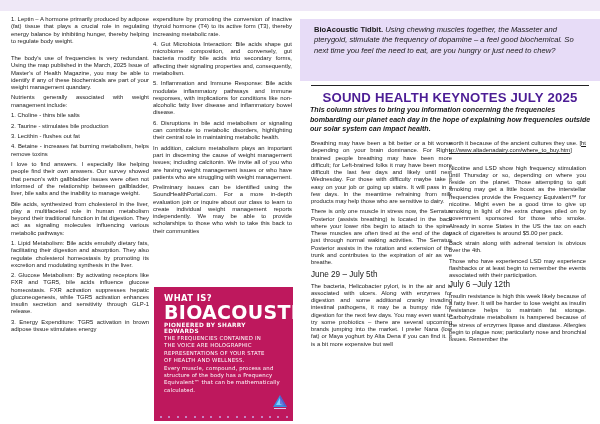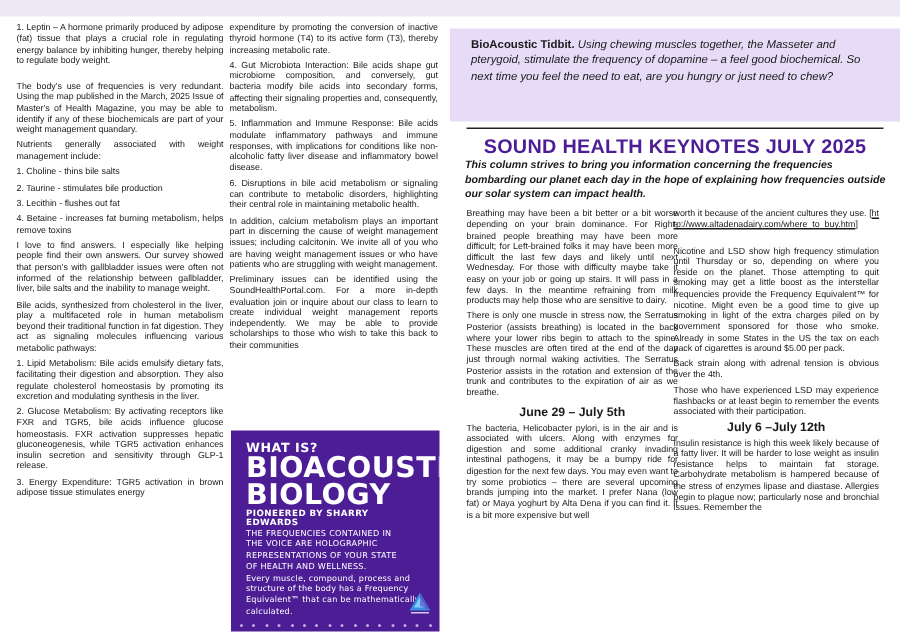--- a/index.html
+++ b/index.html
@@ -21,23 +21,23 @@
 
   .rule { position: absolute; left: 311px; top: 85px; width: 278px; height: 1px; background: #222; }
 
   .keynote-title { position: absolute; left: 300px; top: 90px; width: 300px; text-align: center;
                    font-size: 13.2px; font-weight: bold; color: #4c1d95; letter-spacing: 0.2px; }
   .keynote-sub { position: absolute; left: 310px; top: 106px; width: 282px; text-align: left;
                  font-size: 7.1px; line-height: 9.5px; font-weight: bold; font-style: italic; }
 
   #col3 { left: 311px; top: 140px; width: 141px; }
   #col4 { left: 449px; top: 140px; width: 137px; }
-  .col h3 { font-size: 8.2px; line-height: 10px; font-weight: bold; margin: 2px 0 3px 0; text-align: center; }
+  .col h3 { font-size: 8.2px; line-height: 10px; font-weight: normal; margin: 2px 0 3px 0; text-align: left; }
 
-  .promo { position: absolute; left: 154px; top: 287px; width: 139px; height: 134px; background: #4c1d95;
+  .promo { position: absolute; left: 154px; top: 287px; width: 139px; height: 134px; background: #be185d;
            color: #fff; font-family: "DejaVu Sans", sans-serif; padding: 6px 19px 0 10px; overflow: hidden; }
   .promo .what { font-size: 8.4px; font-weight: bold; letter-spacing: 0.4px; }
   .promo .big { font-size: 19px; font-weight: bold; line-height: 18px; letter-spacing: 0.3px; }
   .promo .pioneer { font-size: 5.8px; font-weight: bold; letter-spacing: 0.3px; margin-top: 1px; }
   .promo .caps { font-size: 5.4px; line-height: 7.4px; letter-spacing: 0.2px; margin-top: 1px; }
   .promo .body { font-size: 5.4px; line-height: 7.4px; margin-top: 0; letter-spacing: 0.15px; width: 118px; }
   .promo .dots { position: absolute; left: 6px; bottom: 3px; width: 128px; display: flex; justify-content: space-between; }
   .promo .dots span { width: 2px; height: 2px; border-radius: 50%; background: #c7a7e3; }
   .promo .logo { position: absolute; right: 5px; bottom: 11px; width: 16px; height: 16px; }
 </style>
@@ -66,21 +66,20 @@
   <p>4. Gut Microbiota Interaction: Bile acids shape gut microbiome composition, and conversely, gut bacteria modify bile acids into secondary forms, affecting their signaling properties and, consequently, metabolism.</p>
   <p>5.  Inflammation and Immune Response: Bile acids modulate inflammatory pathways and immune responses, with implications for conditions like non-alcoholic fatty liver disease and inflammatory bowel disease.</p>
   <p>6.   Disruptions in bile acid metabolism or signaling can contribute to metabolic disorders, highlighting their central role in maintaining metabolic health.</p>
   <p>In addition, calcium metabolism plays an important part in discerning the cause of weight management issues; including calcitonin. We invite all of you who are having weight management issues or who have patients who are struggling with weight management.</p>
   <p>Preliminary issues can be identified using the SoundHealthPortal.com. For a more in-depth evaluation join or inquire about our class to learn to create individual weight management reports independently. We may be able to provide scholarships to those who wish to take this back to their communities</p>
 </div>
 
 <div class="promo">
   <div class="what">WHAT IS?</div>
   <div class="big">BIOACOUSTIC</div>
-  <div class="big">BIOLOGY</div>
   <div class="pioneer">PIONEERED BY SHARRY EDWARDS</div>
   <div class="caps">THE FREQUENCIES CONTAINED IN THE VOICE ARE HOLOGRAPHIC REPRESENTATIONS OF YOUR STATE OF HEALTH AND WELLNESS.</div>
   <div class="body">Every muscle, compound, process and structure of the body has a Frequency Equivalent™ that can be mathematically calculated.</div>
   <svg class="logo" viewBox="0 0 16 16">
     <polygon points="8,1 15,13 1,13" fill="#3b8fe0"></polygon>
     <polygon points="8,4 12,11 4,11" fill="#7fd0ff"></polygon>
     <polygon points="8,1 15,13 8,10" fill="#5a3fc0" opacity="0.6"></polygon>
     <rect x="2" y="14" width="12" height="1" fill="#d8c8f0"></rect>
   </svg>
   <div class="dots">

